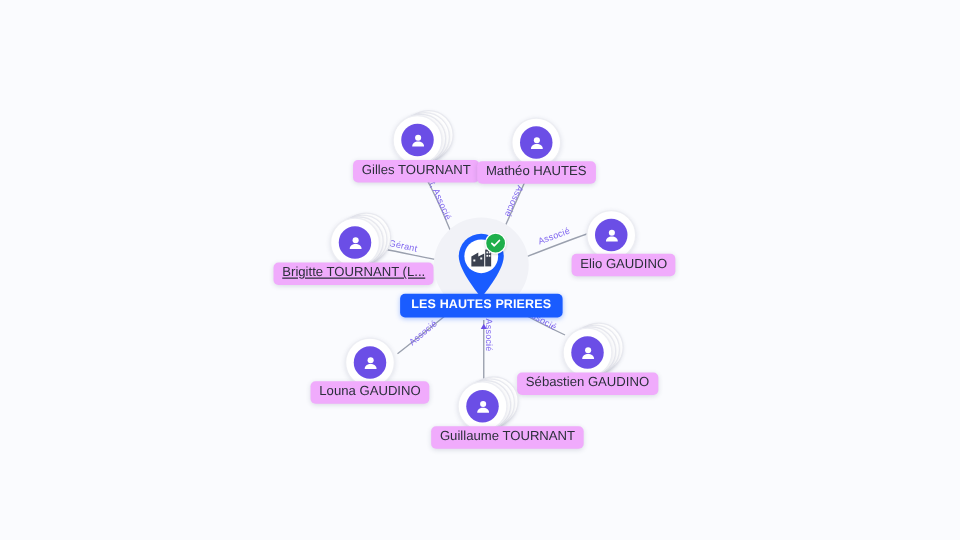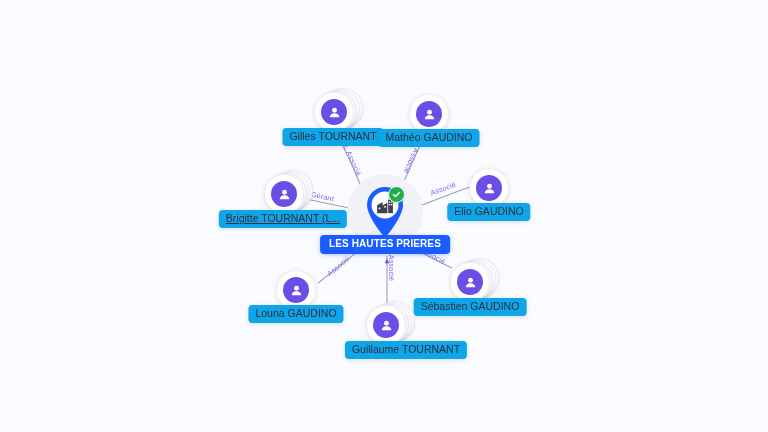--- a/index.html
+++ b/index.html
@@ -74,21 +74,21 @@
     display: flex;
     align-items: center;
     justify-content: center;
   }
   .avatar-inner svg { display: block; }
 
   
   .node-label {
     position: absolute;
     transform: translate(-50%, 0);
-    background: #0ea5e9;
+    background: #f0abfc;
     border-radius: 4px;
     padding: 3px 7px 4px 7px;
     font-size: 10.5px;
     color: #2b2f3a;
     white-space: nowrap;
     box-shadow: 0 1px 4px rgba(40,50,90,0.16);
     line-height: 1.05;
   }
 
   
@@ -194,21 +194,21 @@
       <div class="avatar-wrap" style="left: 429px; top: 114px;">
         <div class="avatar-disc">
           <div class="avatar-inner">
             <svg viewBox="0 0 24 24" width="15" height="15">
               <circle cx="12" cy="8.3" r="3.9" fill="#ffffff"></circle>
               <path d="M4.4 19.6 C4.4 15.3 7.9 13.2 12 13.2 C16.1 13.2 19.6 15.3 19.6 19.6 Z" fill="#ffffff"></path>
             </svg>
           </div>
         </div>
       </div>
-      <div class="node-label" style="left: 429px; top: 129px;">Mathéo GAUDINO</div>
+      <div class="node-label" style="left: 429px; top: 129px;">Mathéo HAUTES</div>
       <div class="avatar-wrap" style="left: 284px; top: 194px;">
         <div class="stack s1"></div>
         <div class="stack s2"></div>
         <div class="stack s3"></div>
         <div class="avatar-disc">
           <div class="avatar-inner">
             <svg viewBox="0 0 24 24" width="15" height="15">
               <circle cx="12" cy="8.3" r="3.9" fill="#ffffff"></circle>
               <path d="M4.4 19.6 C4.4 15.3 7.9 13.2 12 13.2 C16.1 13.2 19.6 15.3 19.6 19.6 Z" fill="#ffffff"></path>
             </svg>
@@ -219,21 +219,21 @@
       <div class="avatar-wrap" style="left: 489px; top: 188px;">
         <div class="avatar-disc">
           <div class="avatar-inner">
             <svg viewBox="0 0 24 24" width="15" height="15">
               <circle cx="12" cy="8.3" r="3.9" fill="#ffffff"></circle>
               <path d="M4.4 19.6 C4.4 15.3 7.9 13.2 12 13.2 C16.1 13.2 19.6 15.3 19.6 19.6 Z" fill="#ffffff"></path>
             </svg>
           </div>
         </div>
       </div>
-      <div class="node-label" style="left: 489px; top: 203px;">Elio GAUDINO</div>
+      <div class="node-label" style="left: 499px; top: 203px;">Elio GAUDINO</div>
       <div class="avatar-wrap" style="left: 296px; top: 290px;">
         <div class="avatar-disc">
           <div class="avatar-inner">
             <svg viewBox="0 0 24 24" width="15" height="15">
               <circle cx="12" cy="8.3" r="3.9" fill="#ffffff"></circle>
               <path d="M4.4 19.6 C4.4 15.3 7.9 13.2 12 13.2 C16.1 13.2 19.6 15.3 19.6 19.6 Z" fill="#ffffff"></path>
             </svg>
           </div>
         </div>
       </div>

